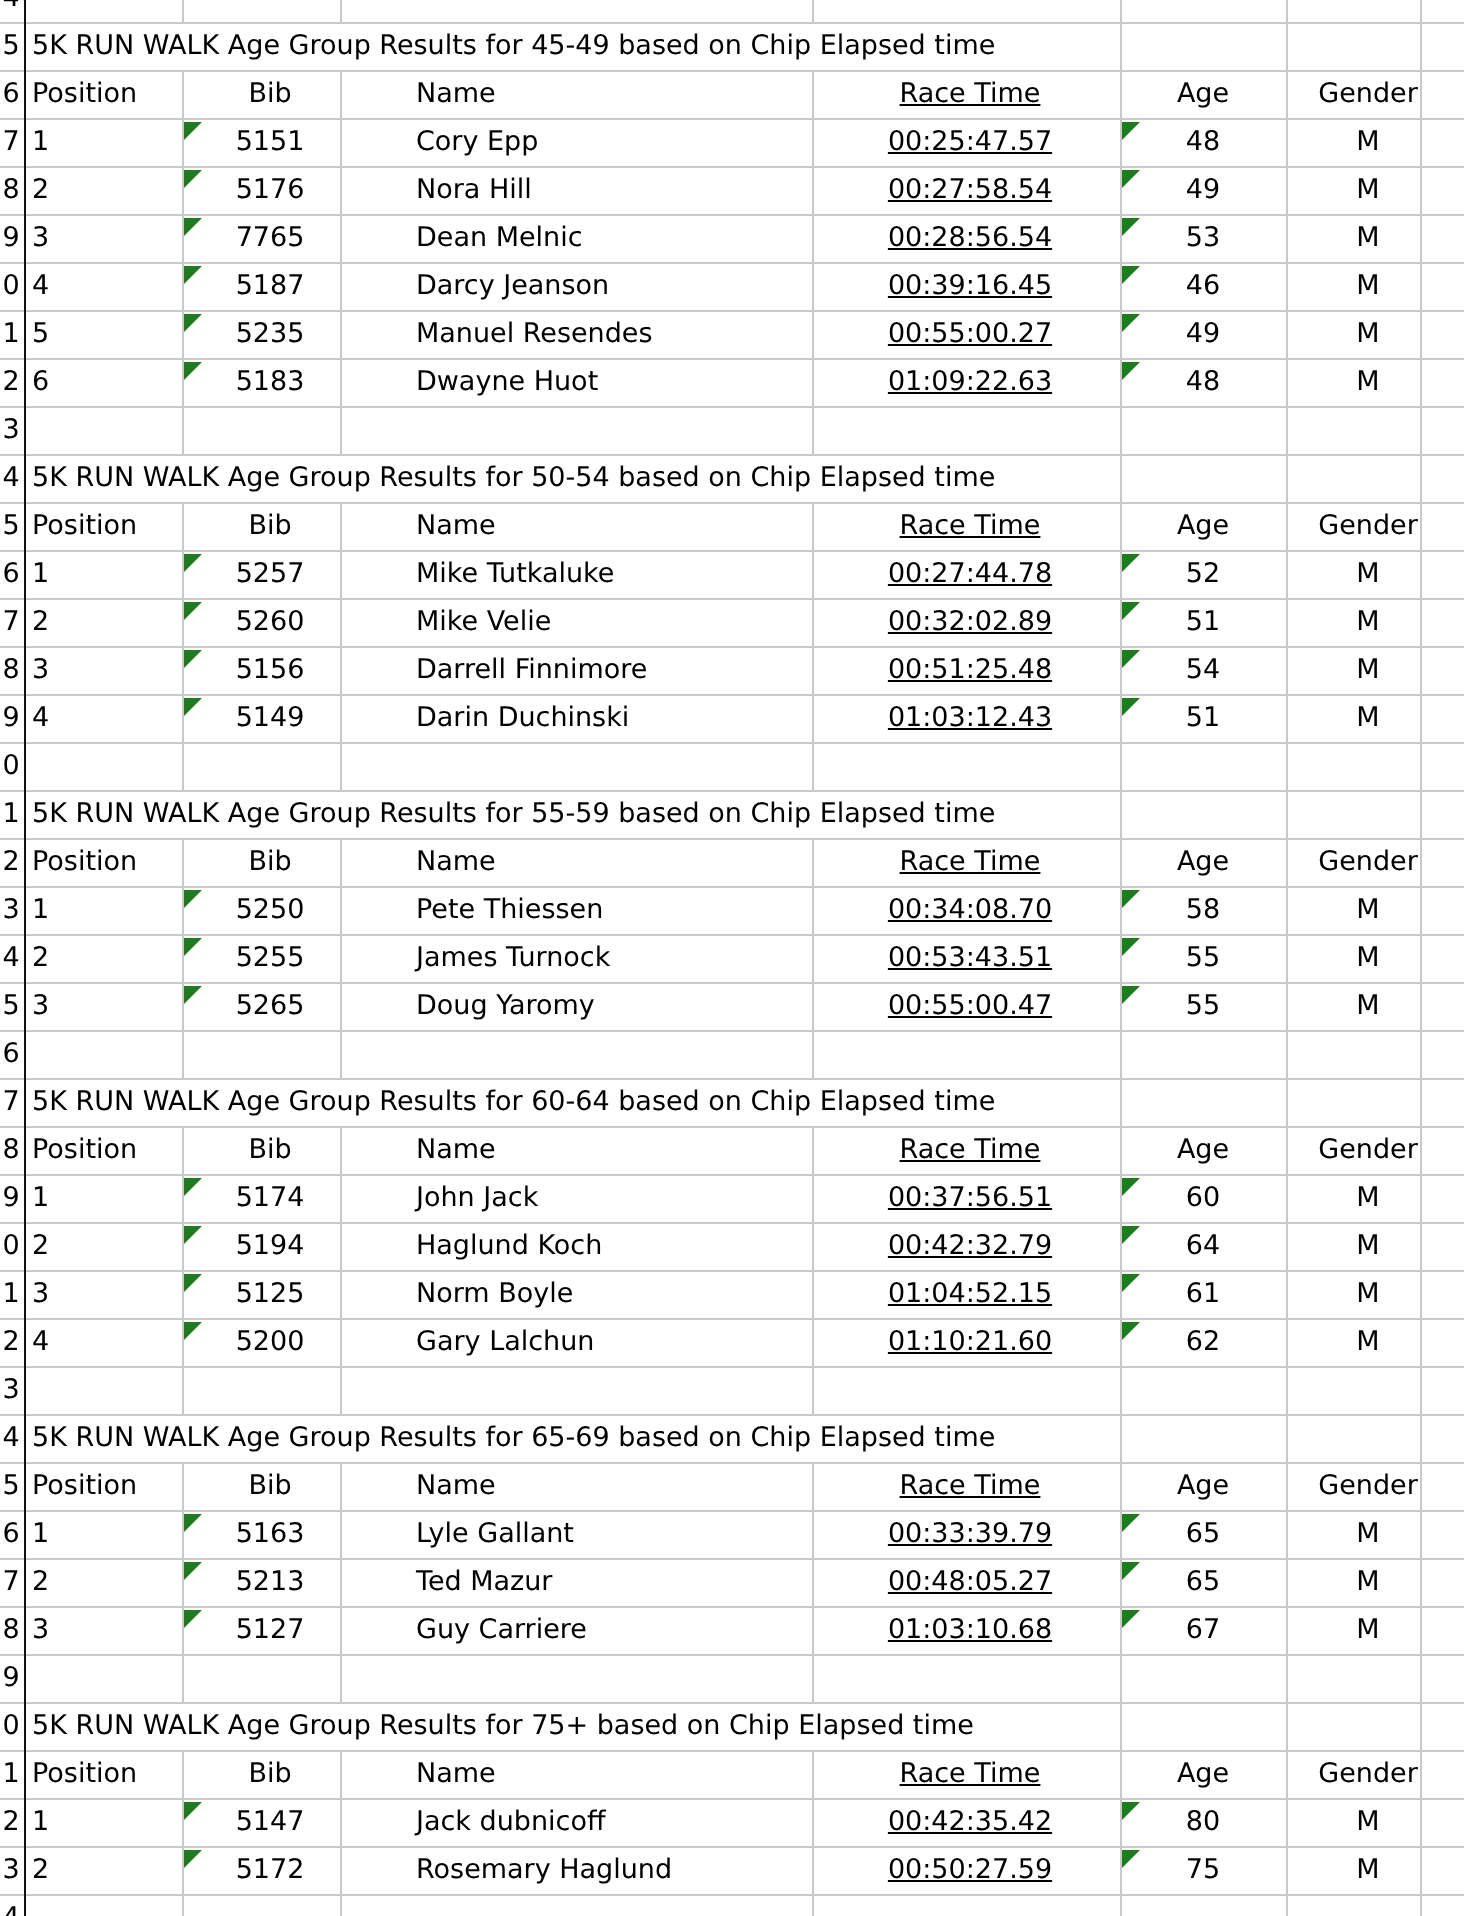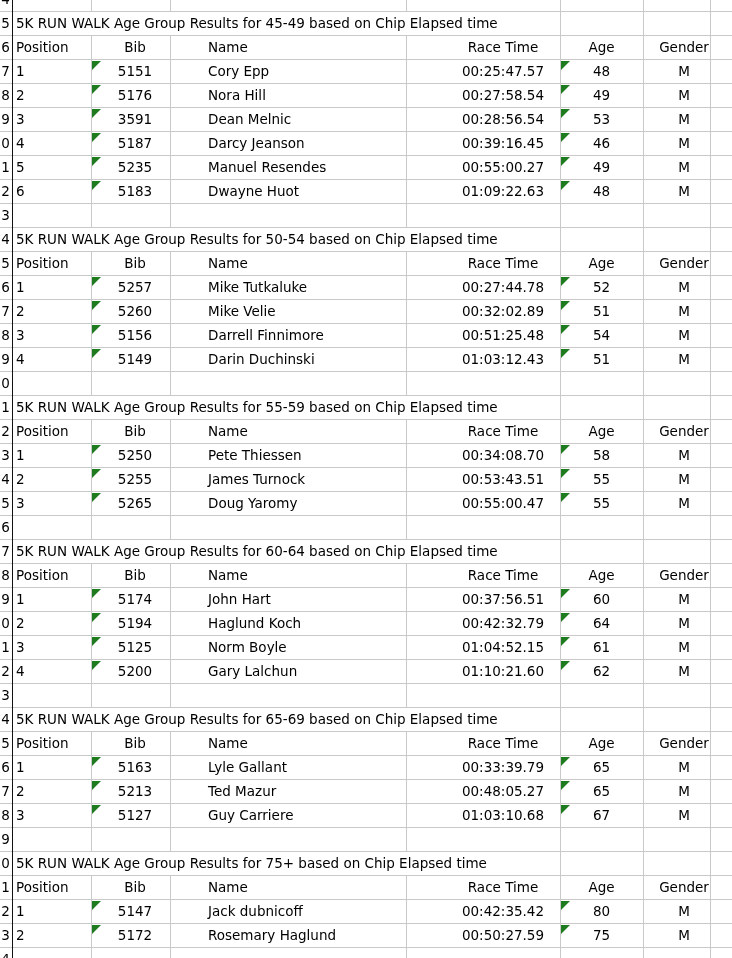--- a/index.html
+++ b/index.html
@@ -16,21 +16,21 @@
   .row.partial-top{height:11px;overflow:hidden;}
   .row.partial-bottom{height:23px;border-bottom:none;overflow:hidden;}
   .vline{position:absolute;top:0;bottom:0;width:1px;background:var(--grid,#c9c9c9);}
   .cell{position:absolute;top:0;height:23px;line-height:23px;white-space:nowrap;}
   .partial-top .cell{top:-12px;}
   .rowno{left:0;width:11px;text-align:center;}
   .c-title{left:16px;}
   .c-pos{left:16px;}
   .c-bib{left:91px;width:88px;text-align:center;}
   .c-name{left:176px;margin-left:32px;}
-  .c-time{left:424px;width:158px;text-align:center;}
+  .c-time{left:406px;width:158px;text-align:center;text-decoration:underline;}
   .c-age{left:560px;width:83px;text-align:center;}
   .c-gen{left:643px;width:82px;text-align:center;}
   .flag{position:absolute;top:1px;width:0;height:0;
         border-top:9px solid var(--flag,#1e7b1e);border-right:9px solid transparent;}
   .flag-bib{left:92px;}
   .flag-age{left:561px;}
   #rh-divider{position:absolute;left:12px;top:0;bottom:0;width:1px;background:var(--div,#111);z-index:5;}
 </style>
 </head>
 <body>
@@ -104,21 +104,21 @@
     </div>
     <div class="row">
       <div class="vline" style="left: 91px;"></div>
       <div class="vline" style="left: 170px;"></div>
       <div class="vline" style="left: 406px;"></div>
       <div class="vline" style="left: 560px;"></div>
       <div class="vline" style="left: 643px;"></div>
       <div class="vline" style="left: 710px;"></div>
       <div class="cell rowno">9</div>
       <div class="cell c-pos">3</div>
-      <div class="cell c-bib">3591</div>
+      <div class="cell c-bib">7765</div>
       <div class="flag flag-bib"></div>
       <div class="cell c-name">Dean Melnic</div>
       <div class="cell c-time">00:28:56.54</div>
       <div class="cell c-age">53</div>
       <div class="flag flag-age"></div>
       <div class="cell c-gen">M</div>
     </div>
     <div class="row">
       <div class="vline" style="left: 91px;"></div>
       <div class="vline" style="left: 170px;"></div>
@@ -386,21 +386,21 @@
       <div class="vline" style="left: 91px;"></div>
       <div class="vline" style="left: 170px;"></div>
       <div class="vline" style="left: 406px;"></div>
       <div class="vline" style="left: 560px;"></div>
       <div class="vline" style="left: 643px;"></div>
       <div class="vline" style="left: 710px;"></div>
       <div class="cell rowno">9</div>
       <div class="cell c-pos">1</div>
       <div class="cell c-bib">5174</div>
       <div class="flag flag-bib"></div>
-      <div class="cell c-name">John Hart</div>
+      <div class="cell c-name">John Jack</div>
       <div class="cell c-time">00:37:56.51</div>
       <div class="cell c-age">60</div>
       <div class="flag flag-age"></div>
       <div class="cell c-gen">M</div>
     </div>
     <div class="row">
       <div class="vline" style="left: 91px;"></div>
       <div class="vline" style="left: 170px;"></div>
       <div class="vline" style="left: 406px;"></div>
       <div class="vline" style="left: 560px;"></div>

